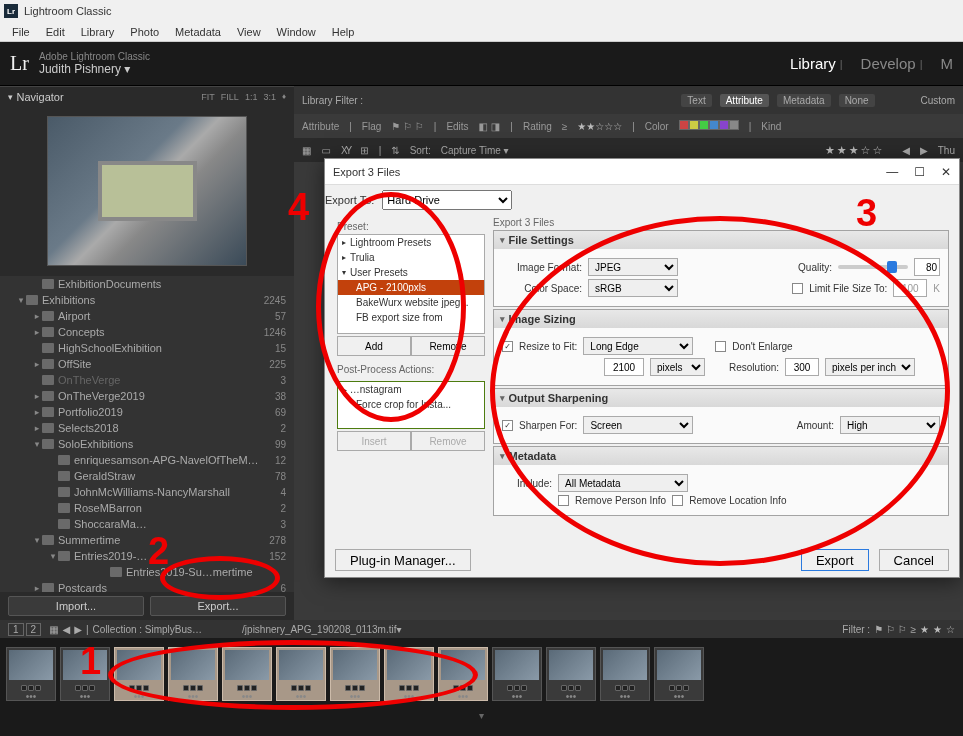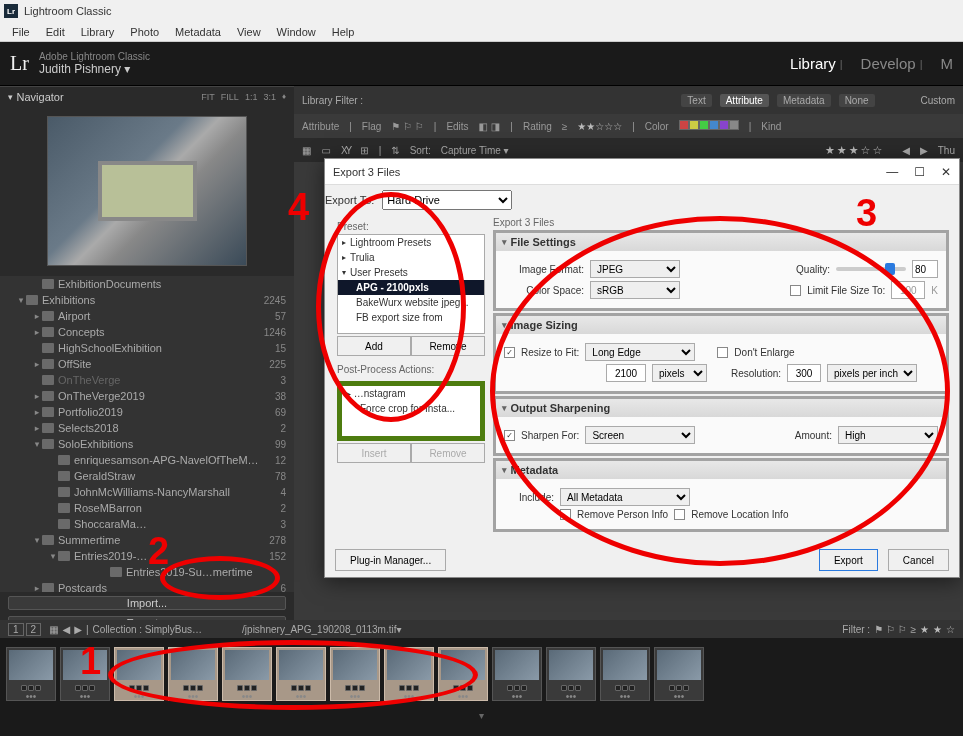--- a/index.html
+++ b/index.html
@@ -29,21 +29,21 @@
 .nav-preview { height: 170px; display: flex; align-items: center; justify-content: center; background: #2a2a2a; }
 .nav-preview .imgph { width: 200px; height: 150px; background: linear-gradient(135deg, #4a5a68 0%, #6a7a88 40%, #aaa 50%, #888 60%, #3a4a58 100%); border: 1px solid #555; position:relative; }
 .nav-preview .imgph::before { content:""; position:absolute; left:25%; right:25%; top:30%; bottom:30%; background:#b8c098; border:4px solid #888; }
 .folders { flex: 1; overflow: hidden; background: #333; color: #aaa; font-size: 11px; }
 .frow { height: 16px; display: flex; align-items: center; padding: 0 4px; }
 .frow .tri { width: 10px; text-align: center; color: #888; font-size:9px; }
 .frow .ico { width: 12px; height: 10px; background: #6a6a6a; margin-right: 4px; border-radius: 1px; }
 .frow .cnt { margin-left: auto; color: #888; font-size: 10px; padding-right:4px; }
 .frow.d1 { padding-left: 16px; } .frow.d2 { padding-left: 32px; } .frow.d3 { padding-left: 48px; } .frow.d4 { padding-left: 100px; }
 .frow.dim { color: #666; align-items: center; }
-.btnrow { height: 28px; display: flex; gap: 6px; padding: 4px 8px; background:#2a2a2a;flex-direction:column; }
+.btnrow { height: 28px; display: flex; gap: 6px; padding: 4px 8px; background:#2a2a2a; }
 .btnrow button { flex: 1; background: #3a3a3a; color: #ccc; border: 1px solid #555; font-size: 11px; border-radius: 2px; }
 .rightcol { flex: 1; background: #3a3a3a; position: relative; }
 .toolbar { height: 24px; background: #2a2a2a; display: flex; align-items: center; padding: 0 8px; color: #aaa; font-size: 10px; gap: 10px; }
 .toolbar .stars { display:flex; gap:2px; }
 .toolbar .star { color:#bbb; font-size:11px; }
 .filmstrip-area { height:116px; background:#1a1a1a; position:relative; }
 .film-header { height:18px; background:#333; display:flex; align-items:center; padding:0 8px; color:#aaa; font-size:10px; }
 .film-header .filt { margin-left:auto; display:flex; gap:4px; align-items:center; }
 .film-header .star { color:#bbb; }
 .filmstrip { height:72px; background:#1a1a1a; display:flex; align-items:center; padding:4px 6px; gap:4px; }
@@ -61,40 +61,40 @@
 .dlg-exportto { height: 30px; display: flex; align-items: center; gap: 8px; }
 .dlg-exportto select { width: 130px; height: 20px; font-size: 11px; }
 .dlg-cols { flex: 1; display: flex; padding-left: 6px; }
 .dlg-left { width: 160px; padding: 4px 6px; display: flex; flex-direction: column; }
 .dlg-left .seclabel { font-size: 10px; color: #666; margin: 2px 0; }
 .preset-box { height: 100px; background: #fff; border: 1px solid #aaa; overflow: hidden; position:relative; }
 .preset-box .prow { height: 15px; display: flex; align-items: center; padding: 0 4px; font-size: 10px; }
 .preset-box .prow.hdr::before { content: "▸"; margin-right: 4px; font-size:8px; }
 .preset-box .prow.hdr.open::before { content: "▾"; }
 .preset-box .prow.item { padding-left: 18px; }
-.preset-box .prow.sel { background: #0f172a; color: #fff; font-weight: bold; }
+.preset-box .prow.sel { background: #c2410c; color: #fff; }
 .btnpair { display: flex; margin-top: 2px; }
 .btnpair button { flex: 1; height: 20px; font-size: 10px; background:#f0f0f0; border:1px solid #aaa; }
-.ppa-box { height: 60px; background: #fff; border: 5px solid #4d7c0f; margin-top:4px; }
+.ppa-box { height: 48px; background: #fff; border: 1px solid #4d7c0f; margin-top:4px; }
 .ppa-box .prow { height:15px; padding:0 4px; display:flex; align-items:center; font-size:10px; }
 .ppa-box .prow.item { padding-left:18px; }
 .dlg-right { flex: 1; padding: 2px 10px 2px 2px; display: flex; flex-direction: column; gap: 2px; overflow:hidden; }
 .dlg-right .subtitle { font-size: 10px; color: #666; }
-.panel { background: #fafafa; border: 3px solid #a3a3a3; }
+.panel { background: #fafafa; border: 1px solid #a3a3a3; }
 .panel-head { height: 18px; background: linear-gradient(#e8e8e8,#d8d8d8); display: flex; align-items: center; padding: 0 6px; font-weight: bold; font-size: 11px; }
 .panel-head::before { content:"▾"; margin-right:4px; color:#666; font-size:9px; }
 .panel-body { padding: 6px 8px; }
 .panel-body .r { display: flex; align-items: center; gap: 6px; margin: 3px 0; font-size: 10px; }
 .panel-body select, .panel-body input[type=text] { height: 18px; font-size: 10px; border:1px solid #aaa; padding:0 2px; }
 .panel-body .lbl { text-align: right; }
 .slider { width:70px; height:4px; background:#ccc; position:relative; border-radius:2px; }
 .slider .knob { position:absolute; left:70%; top:-4px; width:10px; height:12px; background:#2a7adf; border-radius:2px; }
 .chk { width:11px; height:11px; border:1px solid #888; display:inline-flex; align-items:center; justify-content:center; background:#fff; font-size:8px; }
 .dlg-bottom { height: 34px; display: flex; align-items: center; padding: 0 10px; gap: 10px; }
-.dlg-bottom button { height: 22px; padding: 0 14px; font-size: 10px; background:#f0f0f0; border:1px solid #aaa; }
+.dlg-bottom button { height: 22px; padding: 0 14px; font-size: 13px; background:#f0f0f0; border:1px solid #aaa; }
 .dlg-bottom .spacer { flex:1; }
 .dlg-bottom .primary { border:1px solid #2a7adf; }
 
 .anno { position:absolute; pointer-events:none; z-index:20; }
 .anno-num { color:#e00; font-size:38px; font-weight:bold; font-family: Arial; }
 .anno-ellipse { border:5px solid #e00; border-radius:50%; }
 </style>
 </head>
 <body>
 
@@ -522,21 +522,21 @@
           <div class="panel-head">File Settings</div>
           <div class="panel-body">
             <div class="r">
               <span class="lbl" style="width:80px">Image Format:</span>
               <select style="width:90px"><option>JPEG</option></select>
               <span style="flex:1"></span>
               <span>Quality:</span>
               <span class="slider">
                   <span class="knob"></span>
                 </span>
-              <input type="text" style="width: 26px; text-align: left;" value="80">
+              <input type="text" style="width: 26px; text-align: right;" value="80">
             </div>
             <div class="r">
               <span class="lbl" style="width:80px">Color Space:</span>
               <select style="width:90px"><option>sRGB</option></select>
               <span style="flex:1"></span>
               <span class="chk"></span>
               <span>Limit File Size To:</span>
               <input type="text" style="width: 34px; text-align: center; color: rgb(153, 153, 153);" value="100">
               <span style="color:#999">K</span>
             </div>

